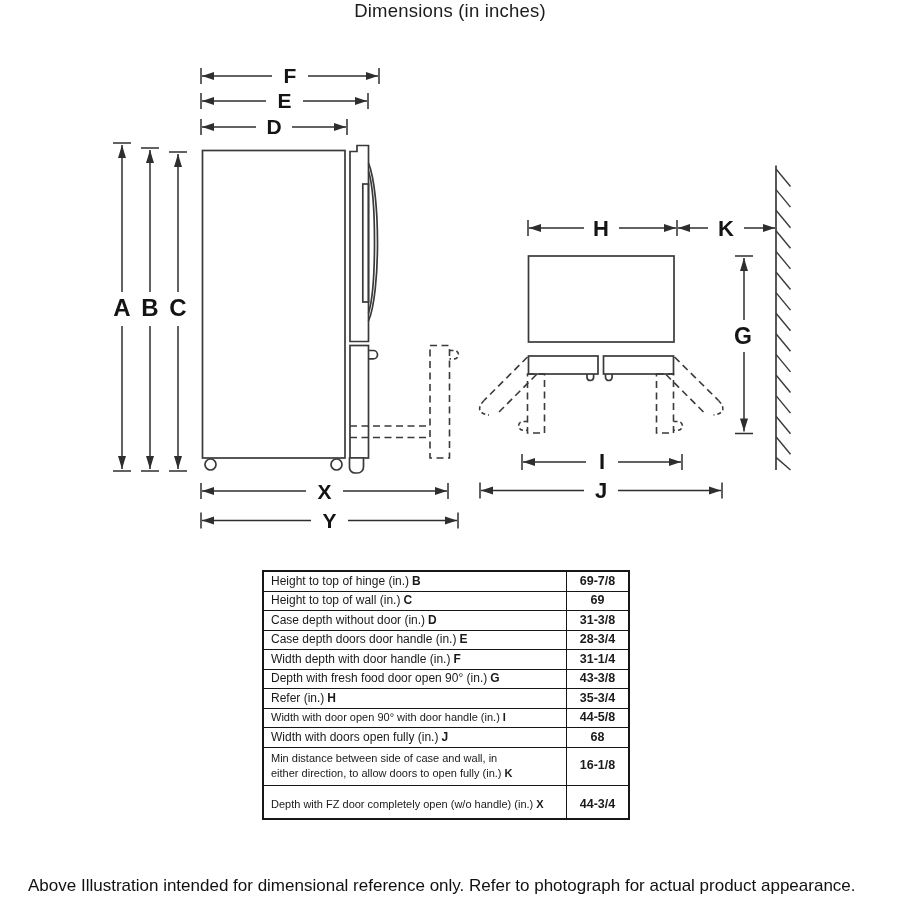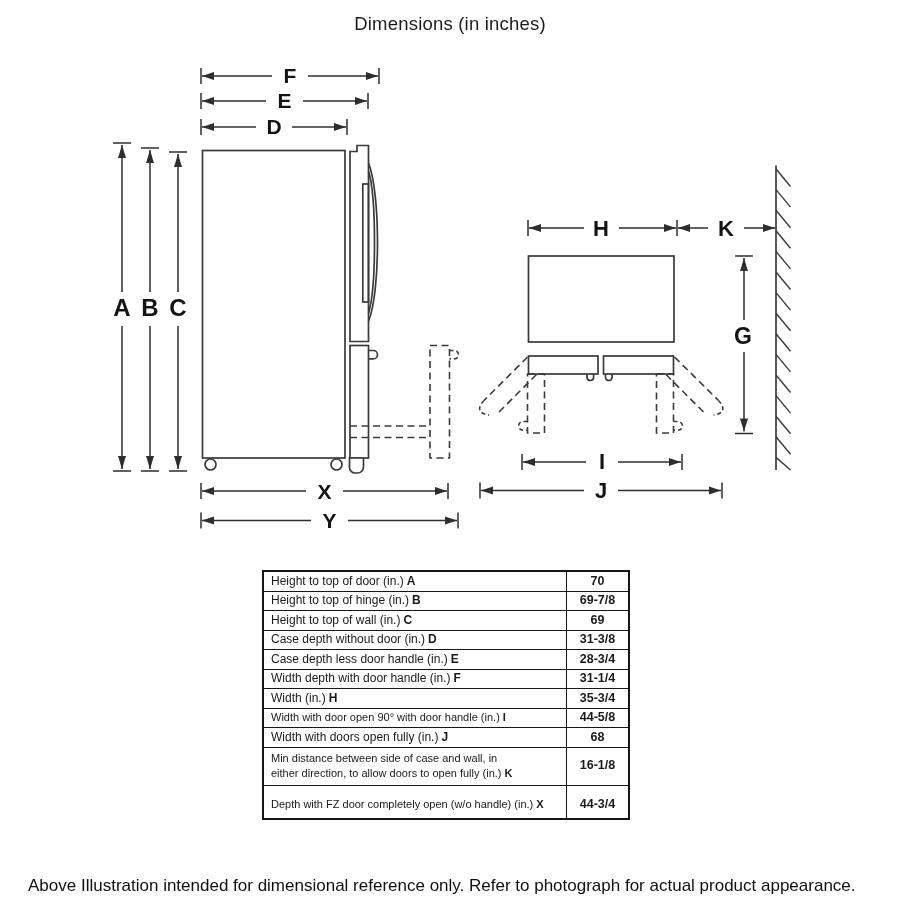--- a/index.html
+++ b/index.html
@@ -1,18 +1,18 @@
 <!DOCTYPE html>
 <html><head>
 <meta charset="utf-8">
 <style>
   html,body{margin:0;padding:0;background:#fff;}
   .canvas{position:relative;width:900px;height:900px;background:#fff;overflow:hidden;
           font-family:"Liberation Sans",sans-serif;color:#1a1a1a;}
-  .title{position:absolute;top:13px;left:0;width:100%;text-align:center;
+  .title{position:absolute;top:0;left:0;width:100%;text-align:center;
          font-size:18.5px;letter-spacing:.2px;color:#1c1c1c;}
   .diagram-svg{position:absolute;top:0;left:0;}
   svg text{font-family:"Liberation Sans",sans-serif;font-weight:bold;fill:#141414;}
   .shape{fill:none;stroke:#3a3a3a;stroke-width:1.7;}
   .shape-f{fill:#fff;stroke:#3a3a3a;stroke-width:1.7;}
   .dash{fill:none;stroke:#3a3a3a;stroke-width:1.6;stroke-dasharray:7,4.5;}
   .dash2{fill:none;stroke:#3a3a3a;stroke-width:1.6;stroke-dasharray:4,3;}
   .dim{stroke:#2e2e2e;stroke-width:1.5;fill:none;}
   .ah{fill:#2e2e2e;stroke:none;}
   .hatch{stroke:#3a3a3a;stroke-width:1.4;}
@@ -222,45 +222,45 @@
         <line class="dim" x1="618" y1="490.5" x2="721" y2="490.5"></line>
       <polygon class="ah" points="481,490.5 493,486.5 493,494.5"></polygon>
         <polygon class="ah" points="721,490.5 709,486.5 709,494.5"></polygon>
       <text x="601" y="498" font-size="22" text-anchor="middle">J</text>
     </g>
   </svg>
 
   <table class="dim-table">
     <tbody>
       <tr>
-        <td class="lbl"><span>Height to top of door (in.)</span><span class="letter">A</span></td>
-        <td class="val">70</td>
-      </tr>
-      <tr>
         <td class="lbl"><span>Height to top of hinge (in.)</span><span class="letter">B</span></td>
         <td class="val">69-7/8</td>
       </tr>
       <tr>
         <td class="lbl"><span>Height to top of wall (in.)</span><span class="letter">C</span></td>
         <td class="val">69</td>
       </tr>
       <tr>
         <td class="lbl"><span>Case depth without door (in.)</span><span class="letter">D</span></td>
         <td class="val">31-3/8</td>
       </tr>
       <tr>
-        <td class="lbl"><span>Case depth less door handle (in.)</span><span class="letter">E</span></td>
+        <td class="lbl"><span>Case depth doors door handle (in.)</span><span class="letter">E</span></td>
         <td class="val">28-3/4</td>
       </tr>
       <tr>
         <td class="lbl"><span>Width depth with door handle (in.)</span><span class="letter">F</span></td>
         <td class="val">31-1/4</td>
       </tr>
       <tr>
-        <td class="lbl"><span>Width (in.)</span><span class="letter">H</span></td>
+        <td class="lbl"><span>Depth with fresh food door open 90° (in.)</span><span class="letter">G</span></td>
+        <td class="val">43-3/8</td>
+      </tr>
+      <tr>
+        <td class="lbl"><span>Refer (in.)</span><span class="letter">H</span></td>
         <td class="val">35-3/4</td>
       </tr>
       <tr class="sm2">
         <td class="lbl"><span>Width with door open 90° with door handle (in.)</span><span class="letter">I</span></td>
         <td class="val">44-5/8</td>
       </tr>
       <tr>
         <td class="lbl"><span>Width with doors open fully (in.)</span><span class="letter">J</span></td>
         <td class="val">68</td>
       </tr>

